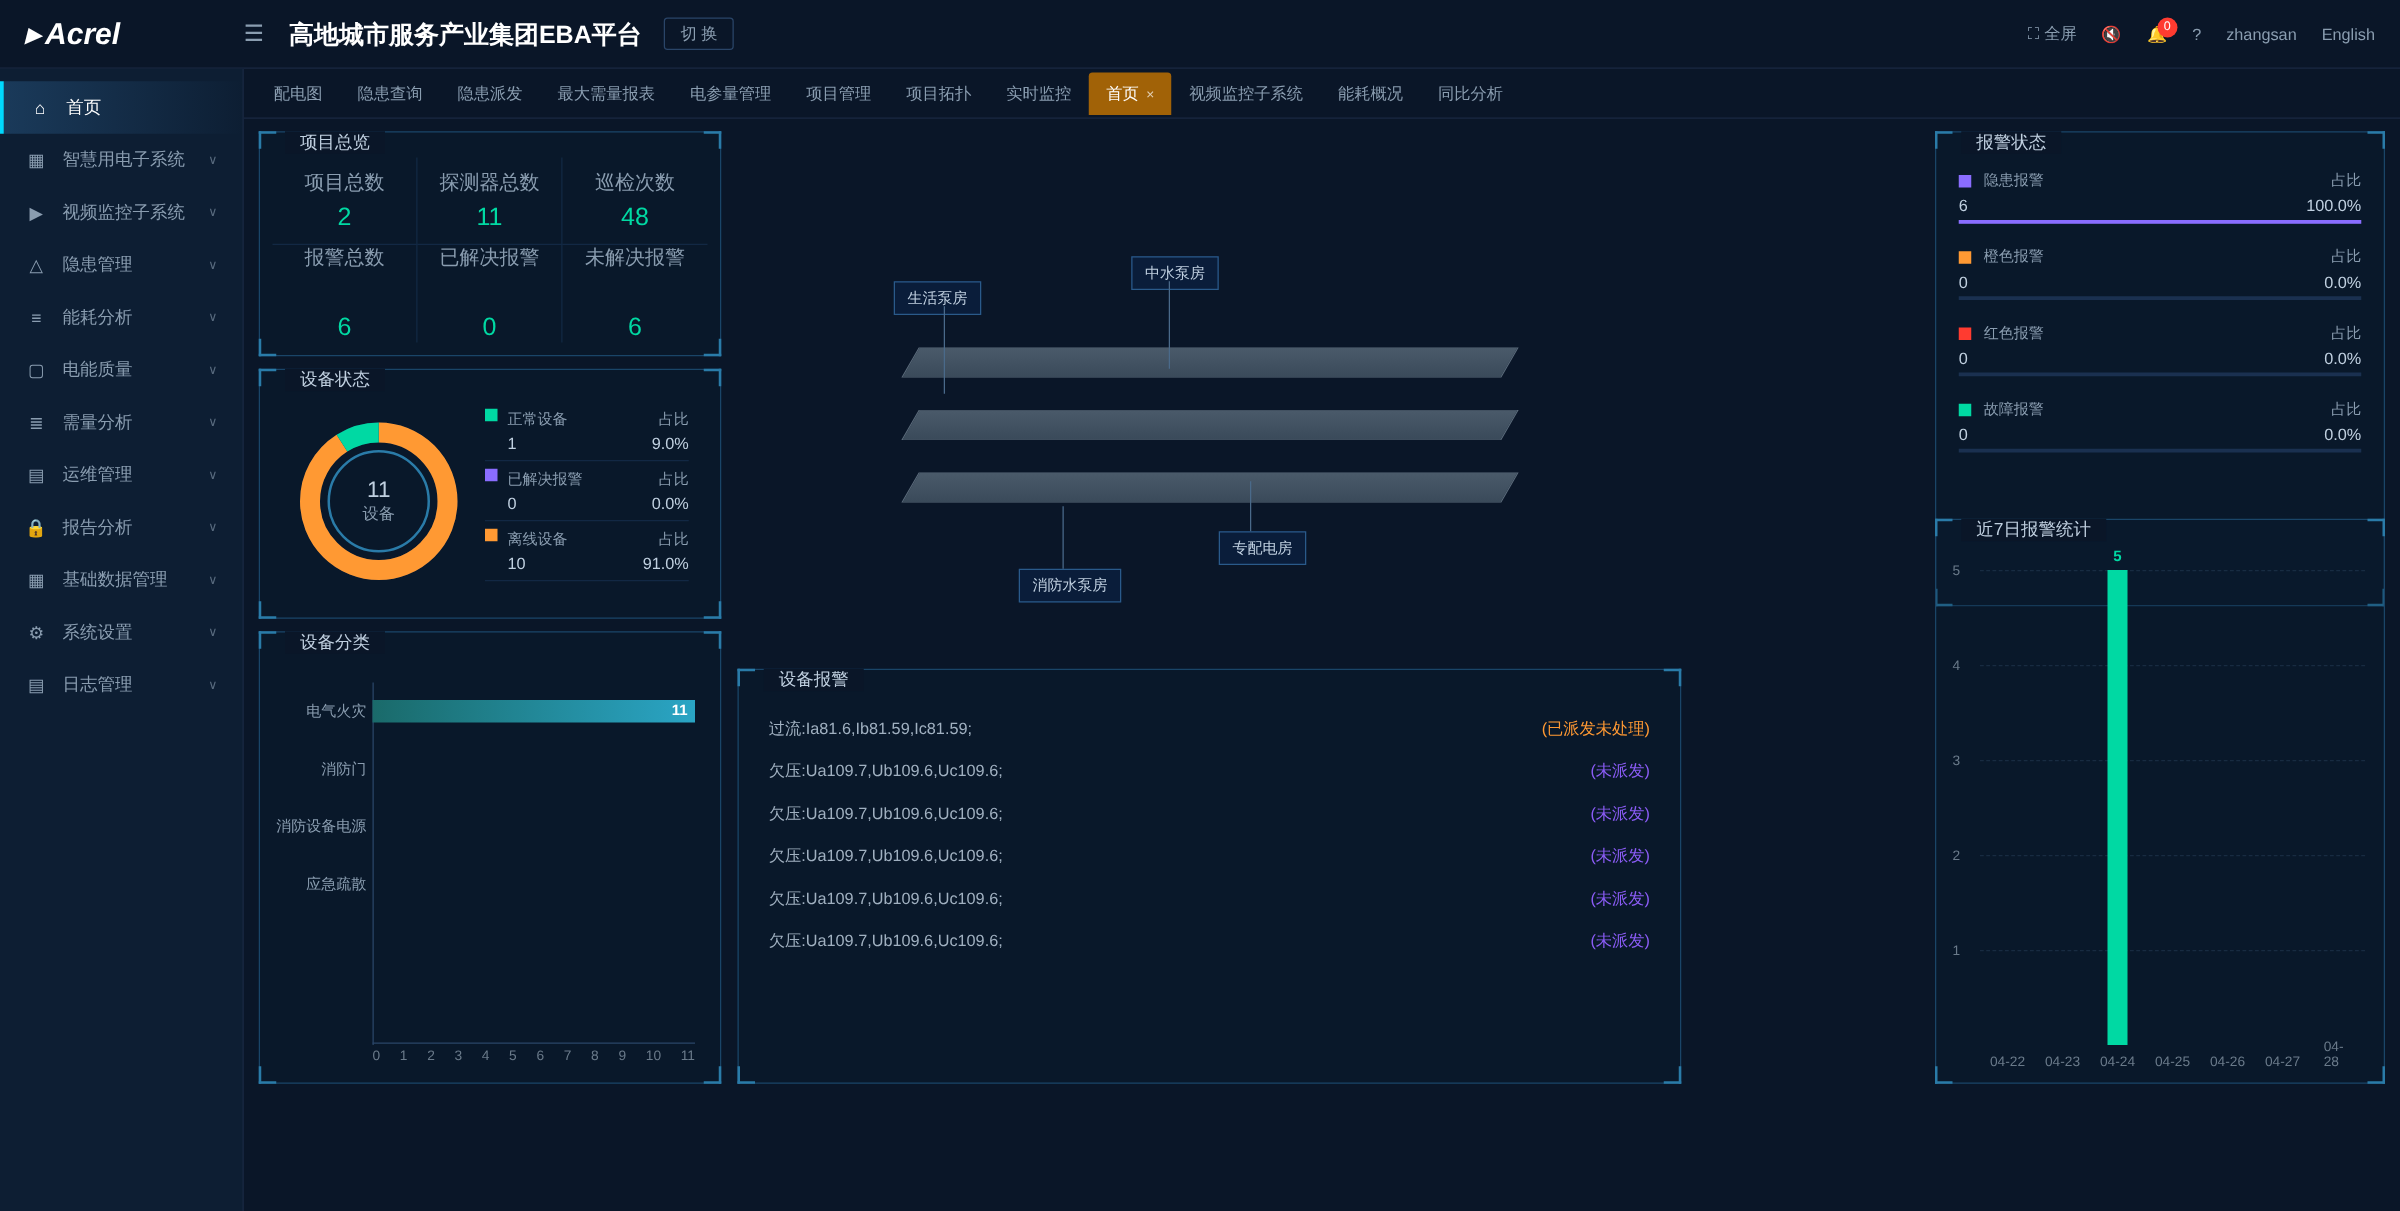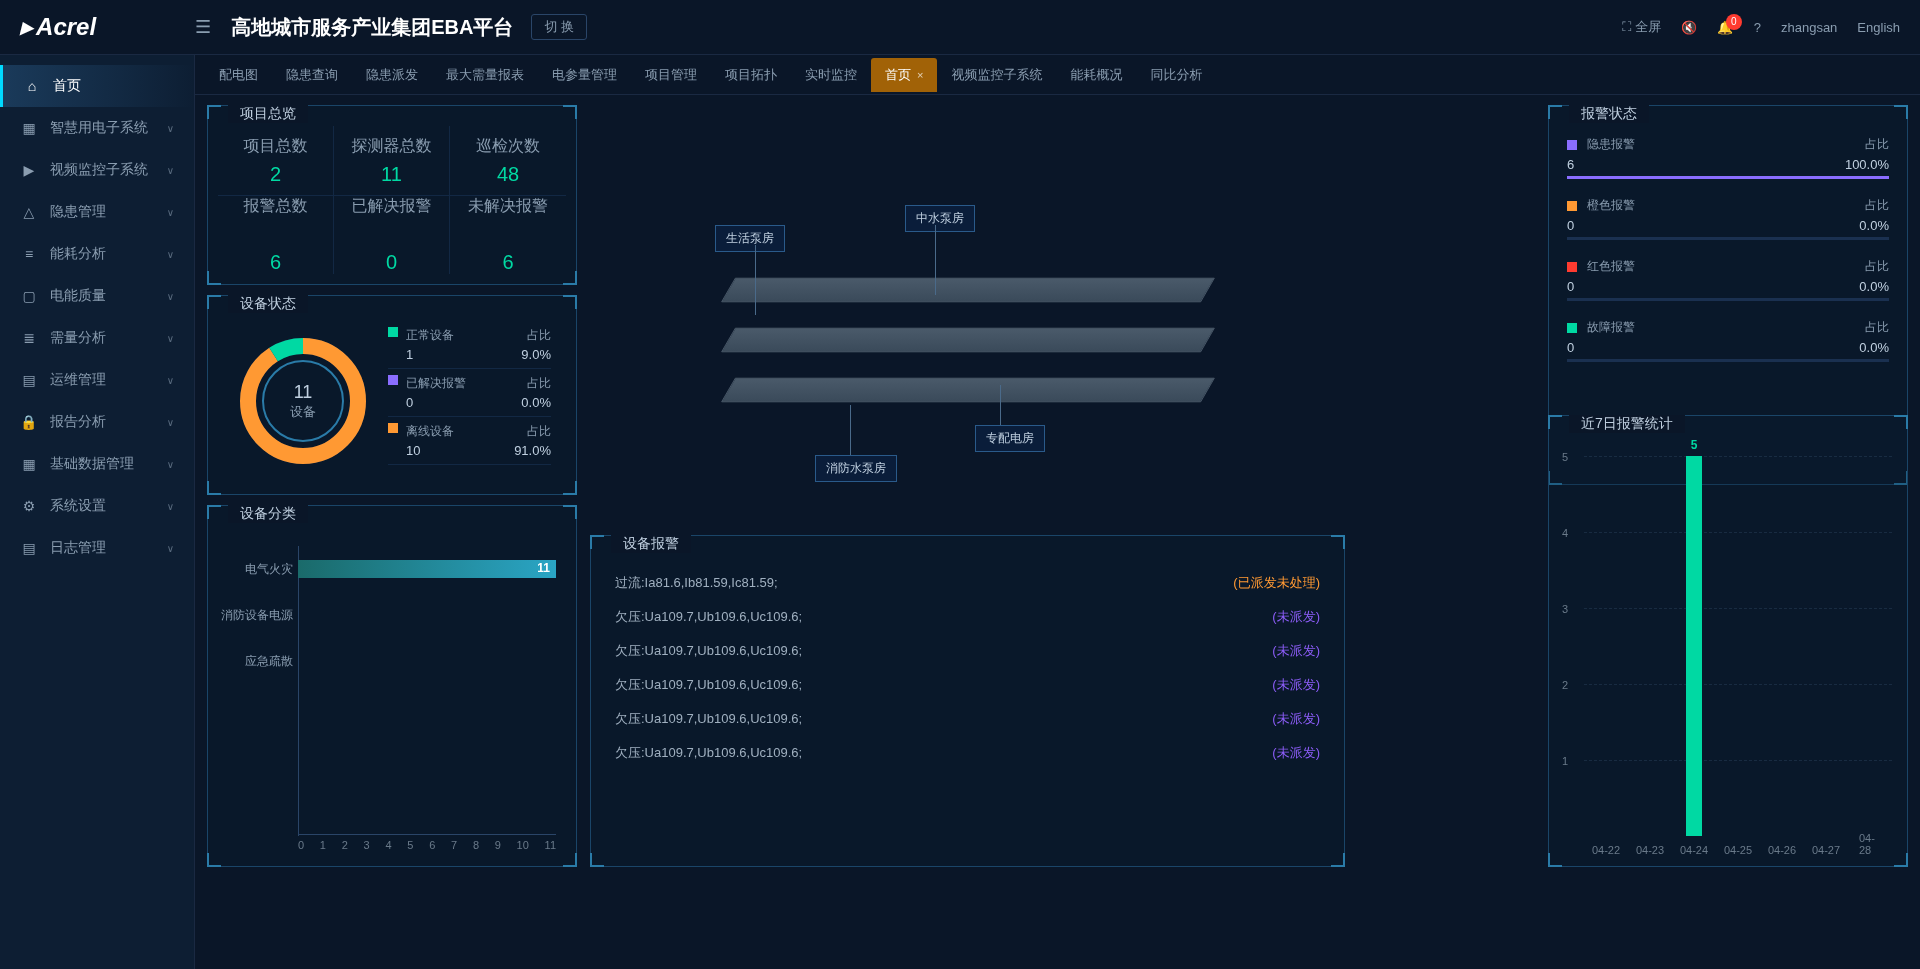--- a/index.html
+++ b/index.html
@@ -310,20 +310,23 @@
     <div class="panel-title">设备分类</div>
     <div class="dc-body" id="dcbody">
       <div class="dc-yaxis"></div>
         <div class="dc-row">
           <span class="dc-lab">电气火灾</span>
           <div class="dc-bar" style="width:100%">
             <span class="dc-barval">11</span>
           </div>
         </div>
         <div class="dc-row">
+          <span class="dc-lab">消防门</span>
+        </div>
+        <div class="dc-row">
           <span class="dc-lab">消防设备电源</span>
         </div>
         <div class="dc-row">
           <span class="dc-lab">应急疏散</span>
         </div>
       <div class="dc-xaxis" id="dcxaxis">
           <span>0</span>
           <span>1</span>
           <span>2</span>
           <span>3</span>

